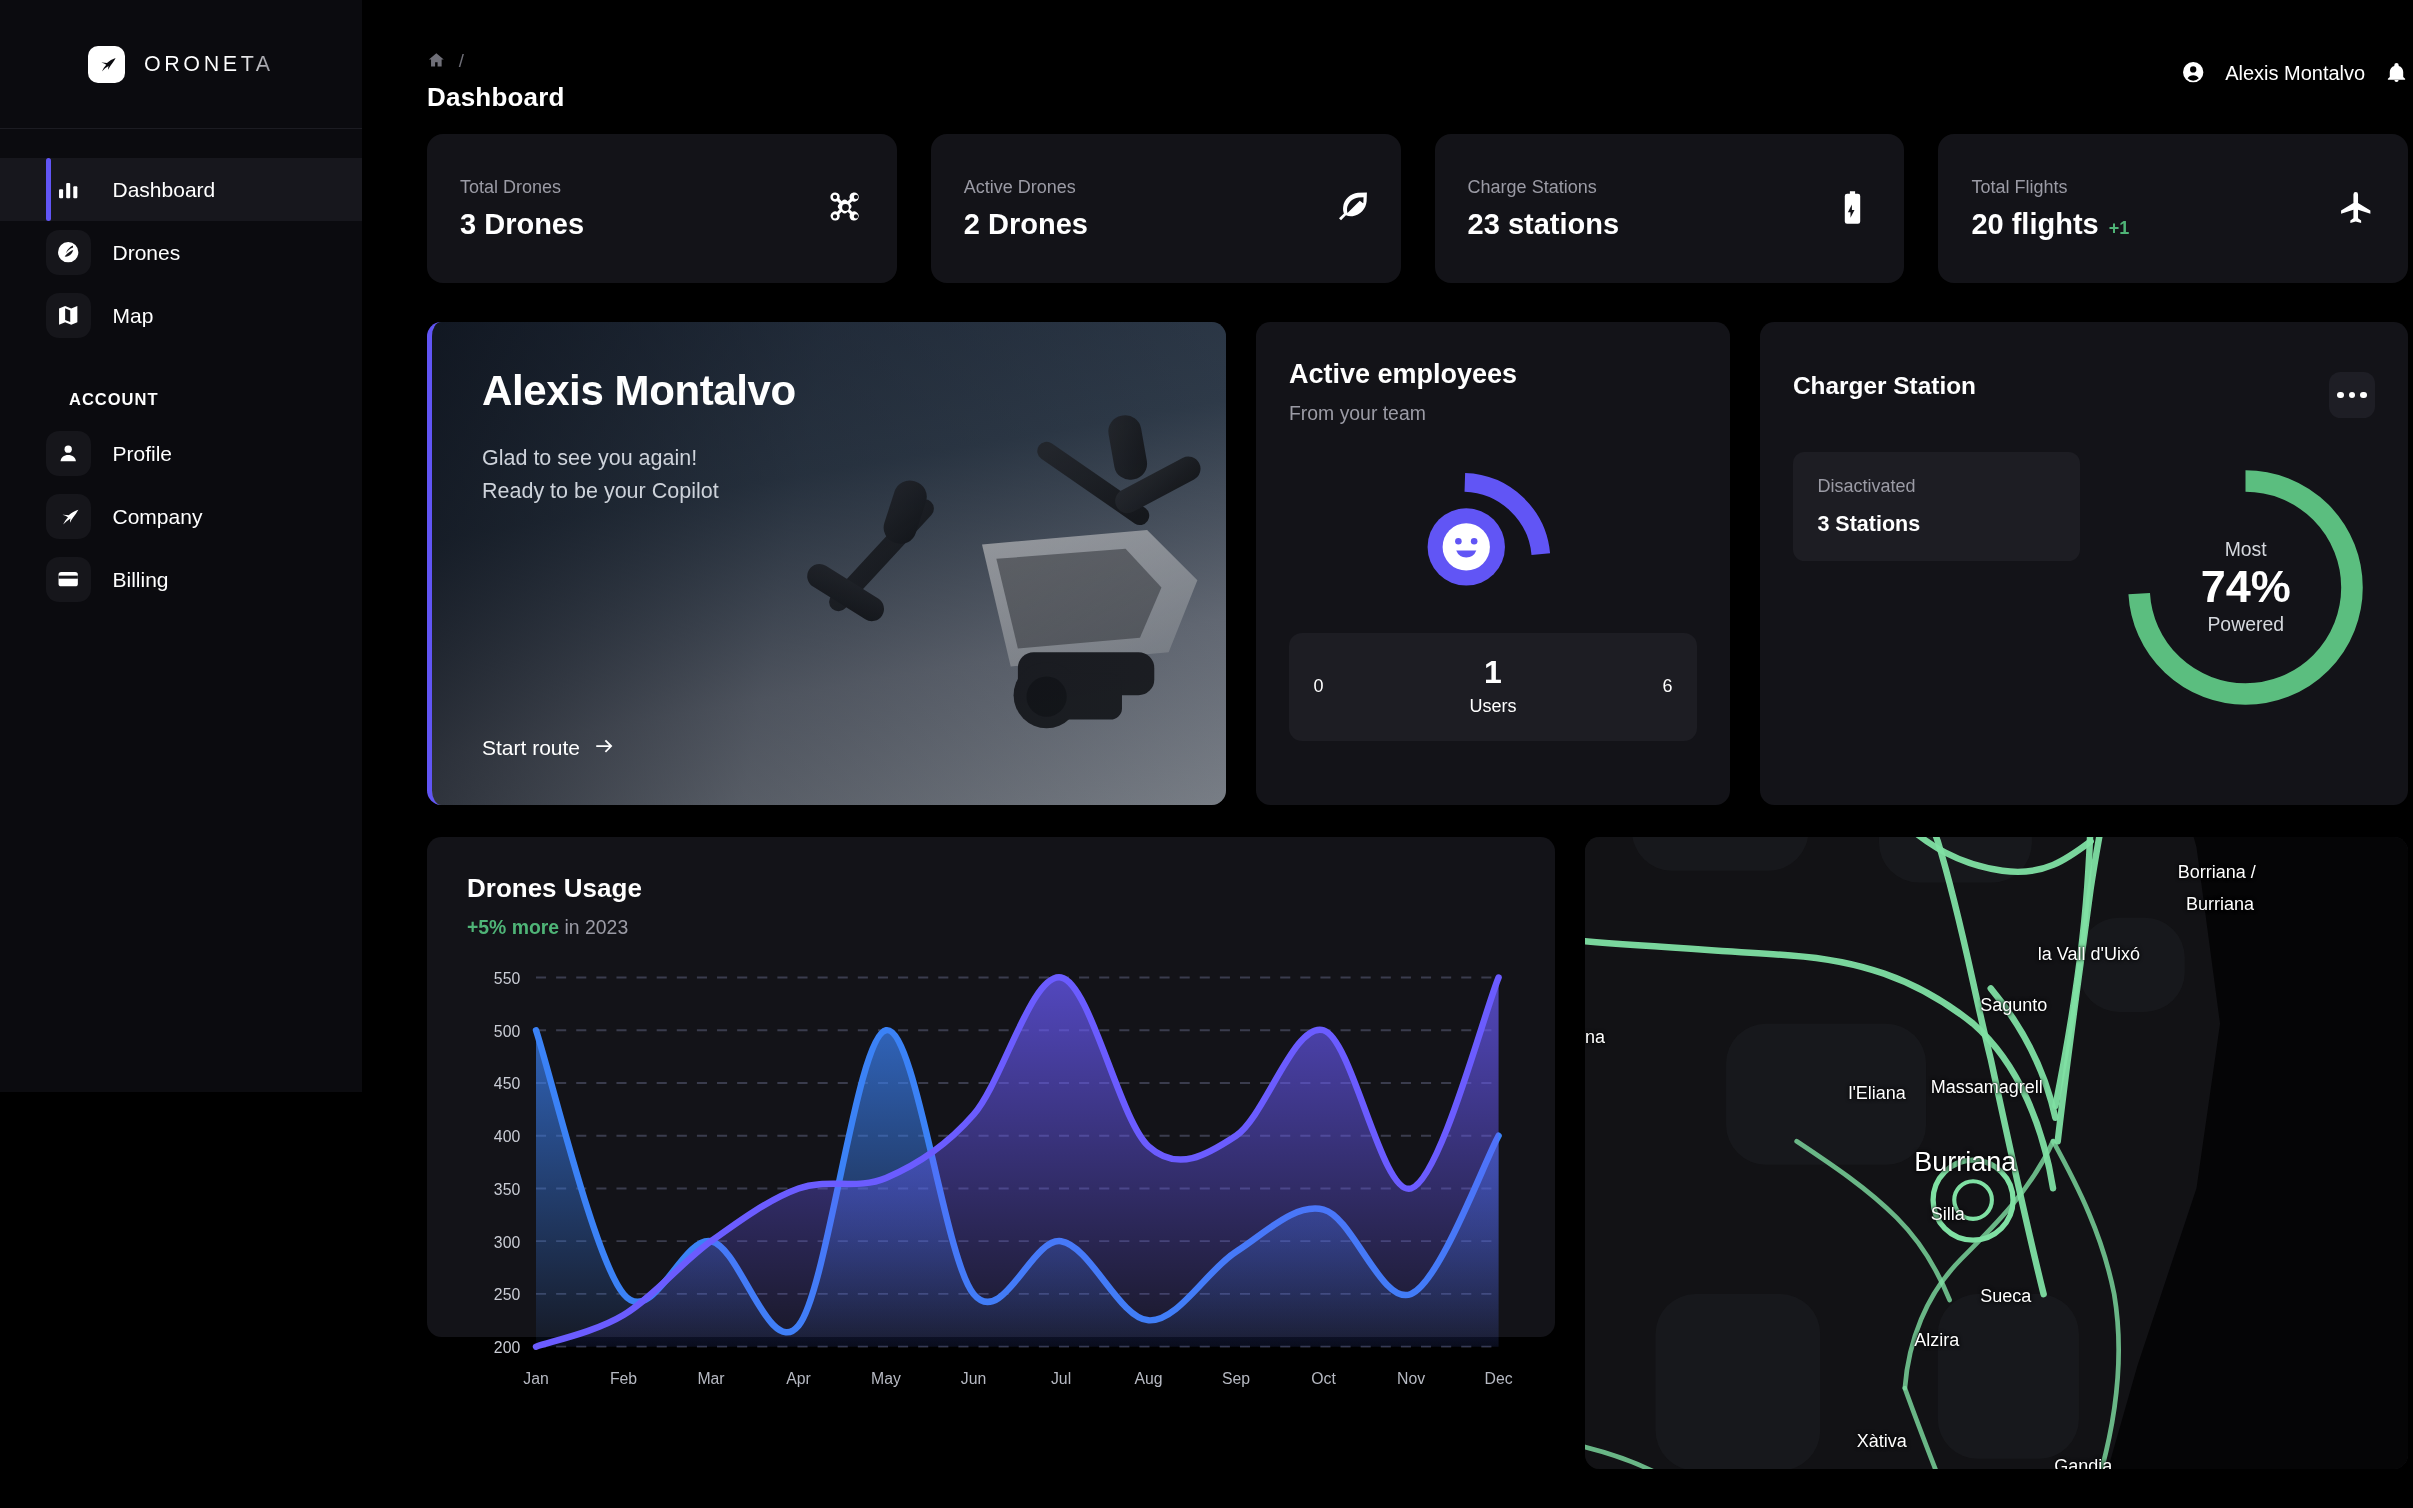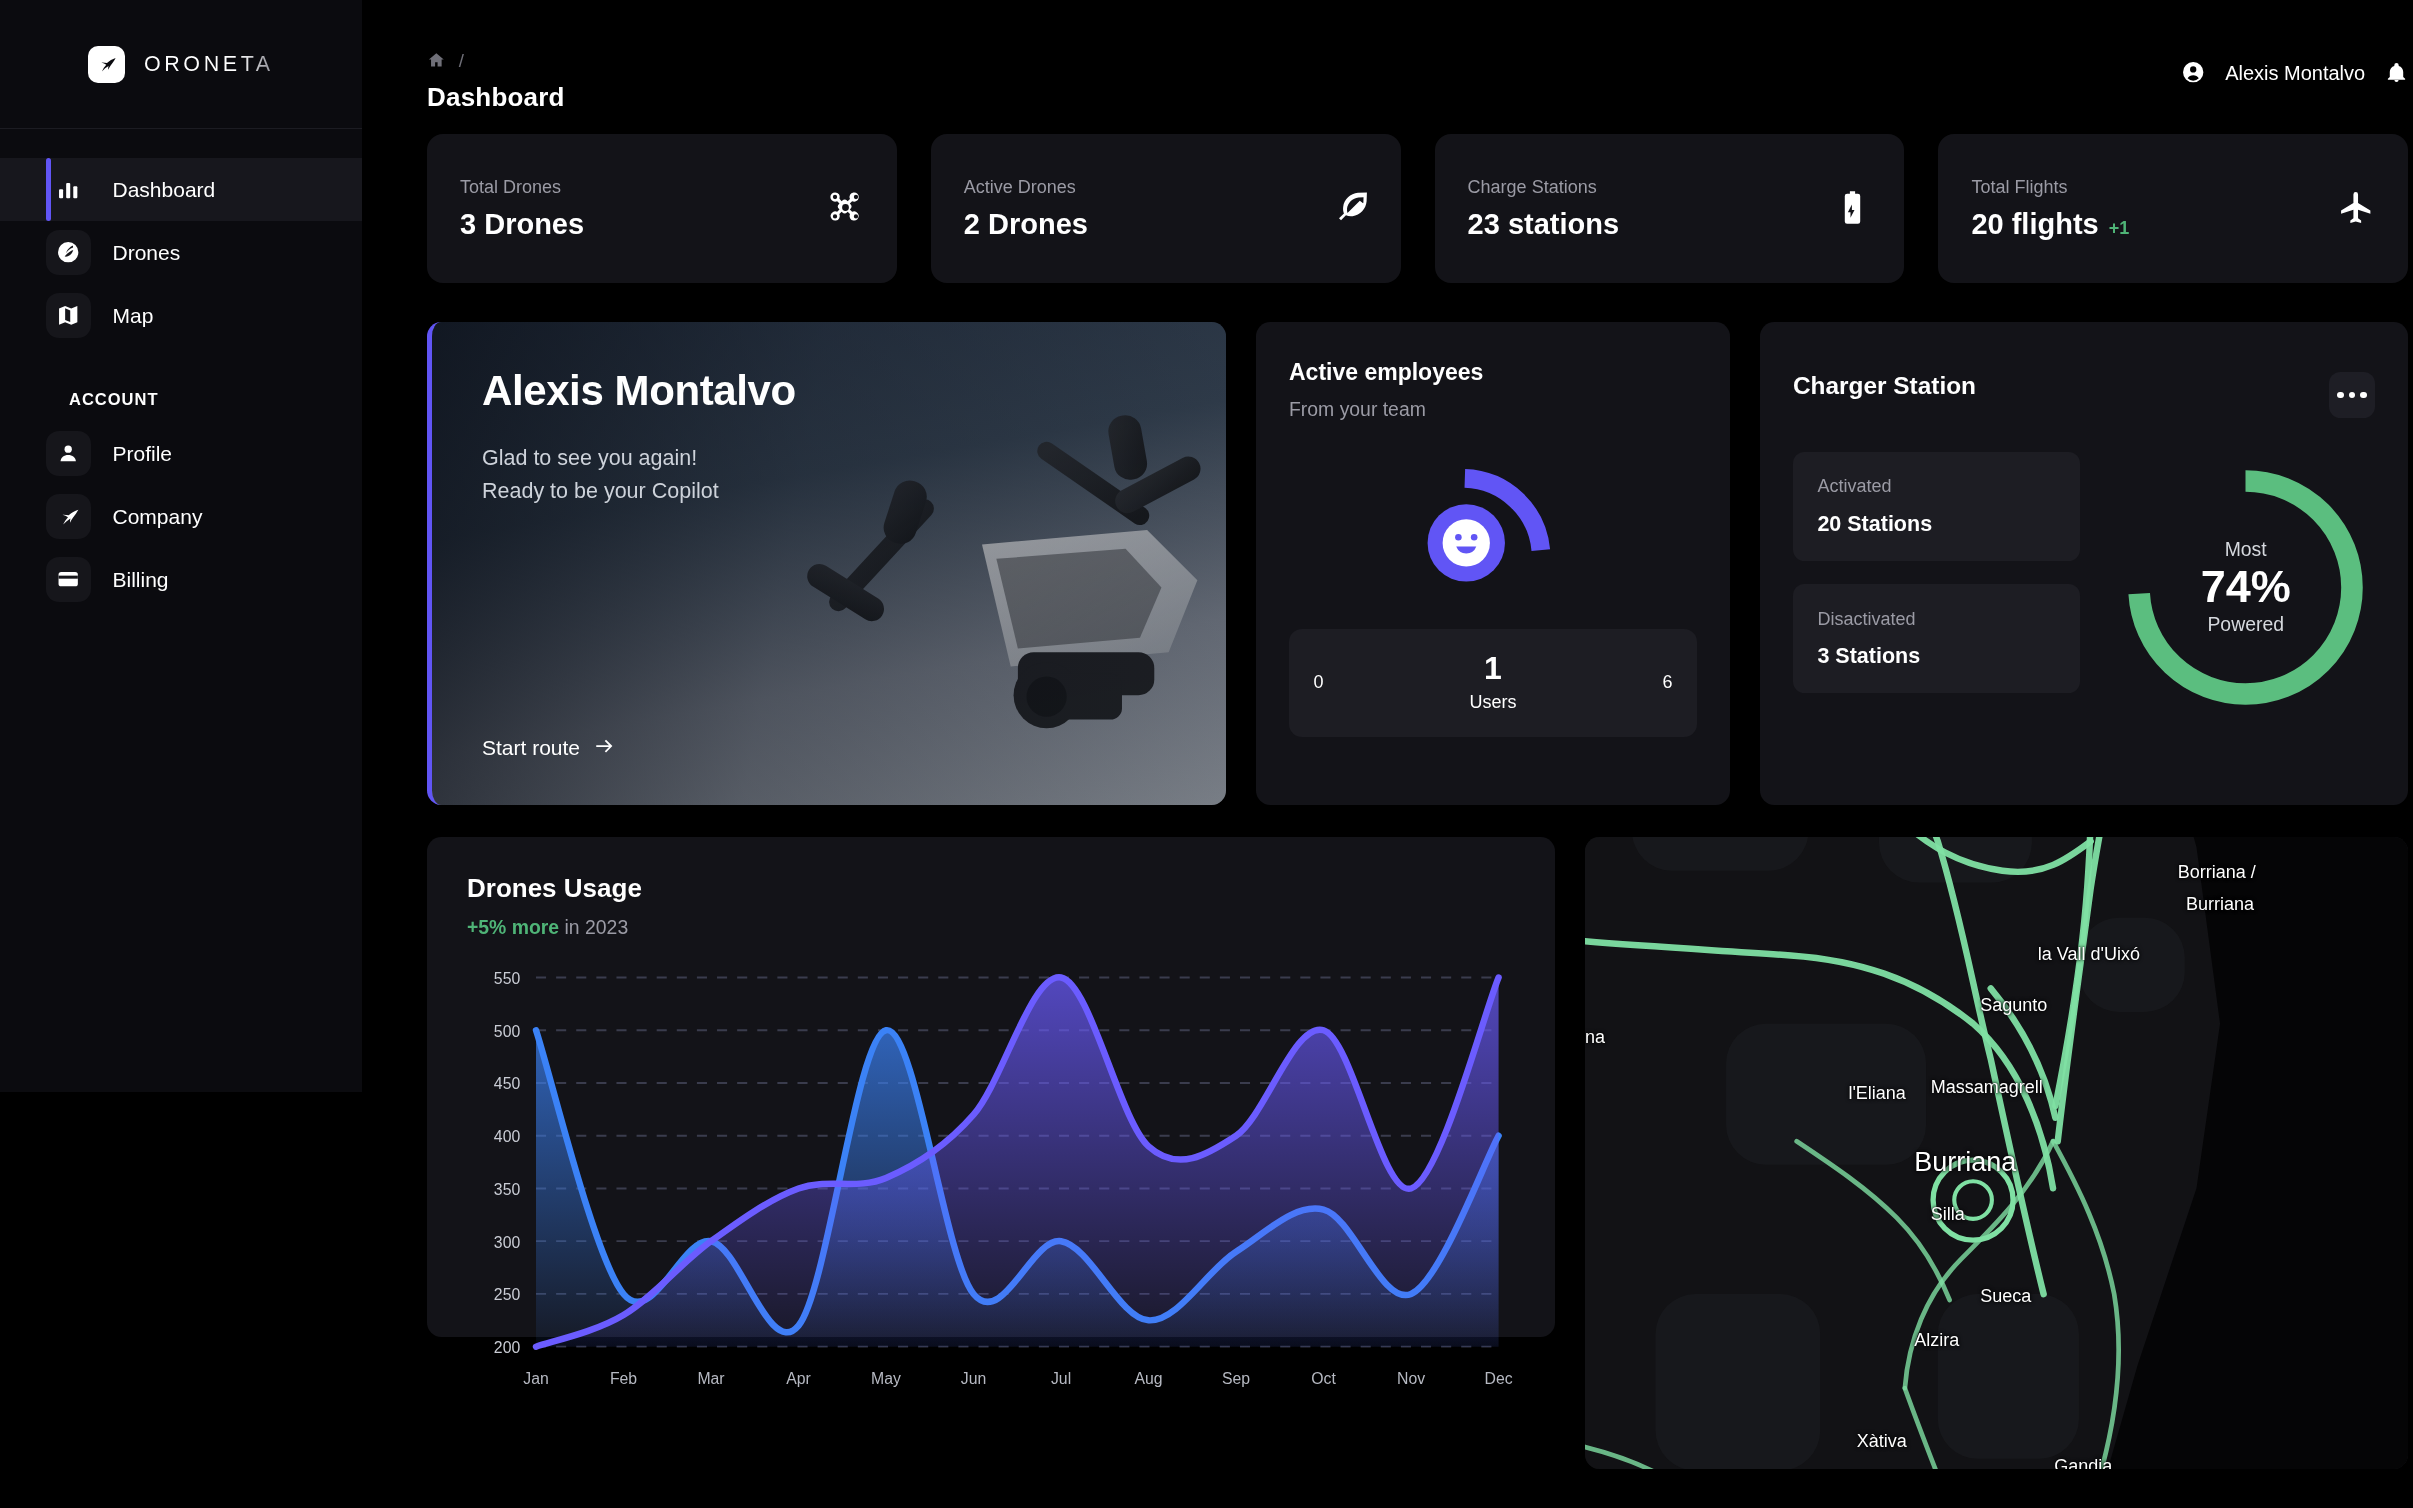--- a/index.html
+++ b/index.html
@@ -95,21 +95,21 @@
   }
   .hero-drone { position:absolute; right:-29px; top:43px; width: 546px; height: 402px; opacity:.92;}
   .hero-shade { position:absolute; inset:0; background: linear-gradient(100deg, rgba(10,14,22,.78) 0%, rgba(12,16,24,.42) 45%, rgba(20,24,32,.25) 100%); }
   .hero-body { position: relative; padding: 45px 50px; height: 100%; display:flex; flex-direction:column; }
   .hero-name { color: #fff; font-size: 42px; font-weight: 700; letter-spacing: -0.4px; }
   .hero-sub { color: #cdd2da; font-size: 21.5px; margin-top: 27px; line-height: 1.55; }
   .hero-cta { margin-top: auto; display: flex; align-items: center; gap: 14.4px; color:#fff; font-size: 21px; }
   .hero-cta svg { width: 21.5px; height: 17px; fill:#fff; }
 
   .emp { width: 474px; height: 483px; border-radius: 14.4px; background: #131318; padding: 37px 33px; }
-  .emp-title { color: #fff; font-size: 23px; font-weight: 700; }
+  .emp-title { color: #fff; font-size: 27px; font-weight: 700; }
   .emp-sub { color: #9b9ba5; font-size: 19.4px; margin-top: 11.5px; }
   .gauge-wrap { height: 208px; display:flex; align-items:center; justify-content:center; position: relative; }
   .emp-box {
     background: #1d1d23; border-radius: 13px; height: 108px;
     display: grid; grid-template-columns: 1fr 1fr 1fr; align-items: center;
     padding: 0 24.4px;
   }
   .emp-min, .emp-max { color: #fff; font-size: 18px; }
   .emp-max { text-align: right; }
   .emp-mid { text-align: center; }
@@ -391,24 +391,20 @@
         <div class="charger-head">
           <div class="charger-title">Charger Station</div>
           <div class="dots-btn">
             <span class="dot"></span>
               <span class="dot"></span>
               <span class="dot"></span>
           </div>
         </div>
         <div class="charger-body">
           <div class="charger-col">
-            <div class="mini">
-              <div class="mini-label">Activated</div>
-              <div class="mini-value">20 Stations</div>
-            </div>
             <div class="mini">
               <div class="mini-label">Disactivated</div>
               <div class="mini-value">3 Stations</div>
             </div>
           </div>
           <div class="donut">
             <svg width="259" height="259" viewBox="0 0 360 360">
               <circle id="donut-arc" cx="180" cy="180" r="148" fill="none" stroke="#5bbe7f" stroke-width="30" stroke-linecap="butt" transform="rotate(-90 180 180)" stroke-dasharray="688.1344548423083 929.9114254625788"></circle>
             </svg>
             <div class="donut-center">

